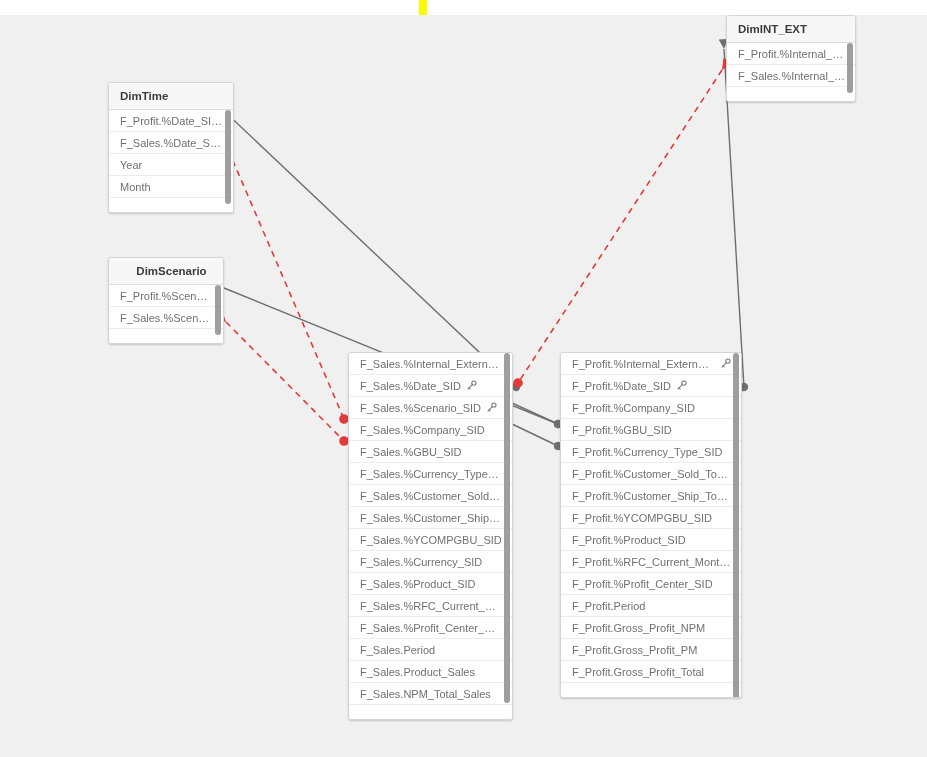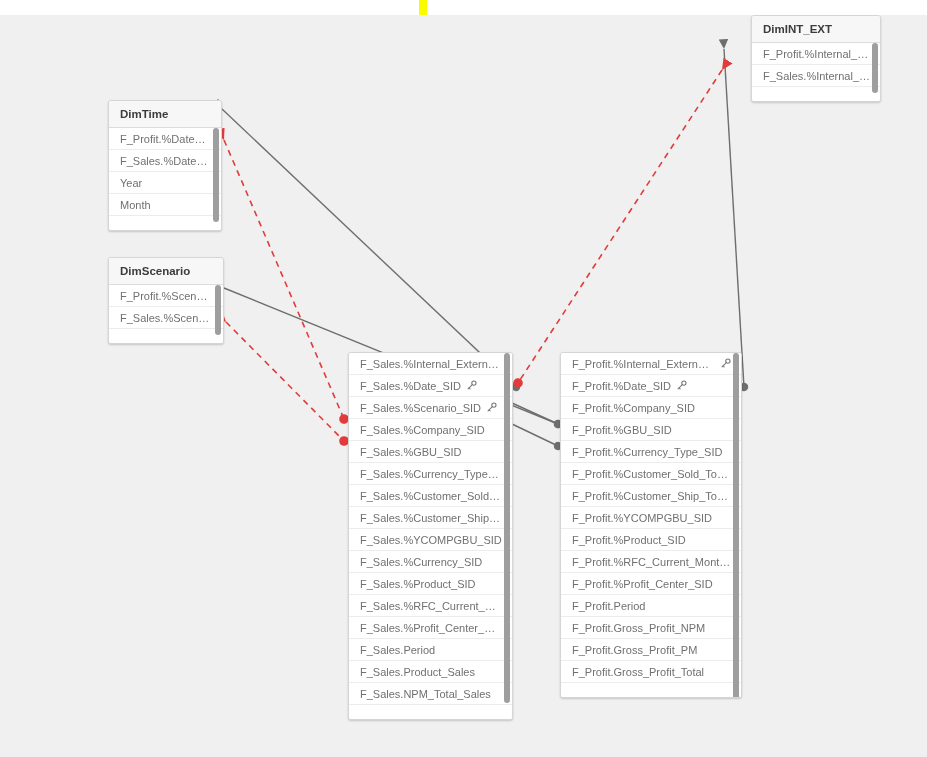--- a/index.html
+++ b/index.html
@@ -113,23 +113,23 @@
   
   .vscroll {
     position: absolute;
     right: 2px;
     width: 6px;
     border-radius: 3px;
     background: #9e9e9e;
   }
 
   
-  #tbl-dimtime      { left: 108px; top: 67px;  width: 114px; margin-top: 18px; }
-  #tbl-dimintext    { left: 726px; top: 0px;   width: 130px; margin-left: 25px; }
-  #tbl-dimscenario  { left: 108px; top: 242px; width: 116px; }
+  #tbl-dimtime      { left: 108px; top: 67px;  width: 126px; }
+  #tbl-dimintext    { left: 726px; top: 0px;   width: 130px; }
+  #tbl-dimscenario  { left: 108px; top: 242px; width: 116px; text-align: center; }
   #tbl-fsales       { left: 348px; top: 337px; width: 165px; }
   #tbl-fprofit      { left: 560px; top: 337px; width: 182px; }
 </style>
 </head>
 <body>
 
 <div id="app">
 
   <div id="top-strip">
     <div id="yellow-marker"></div>

